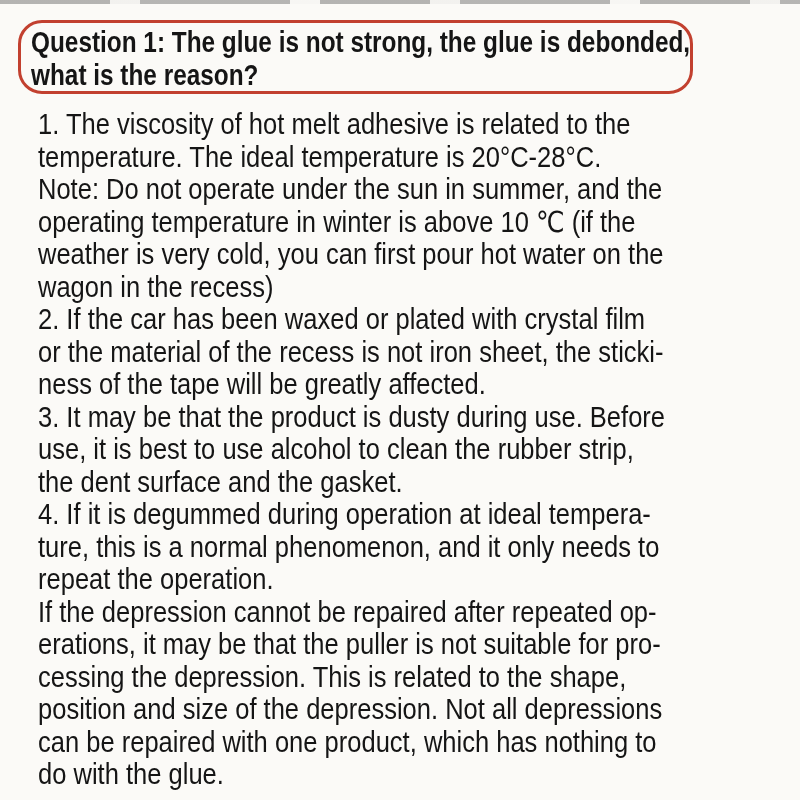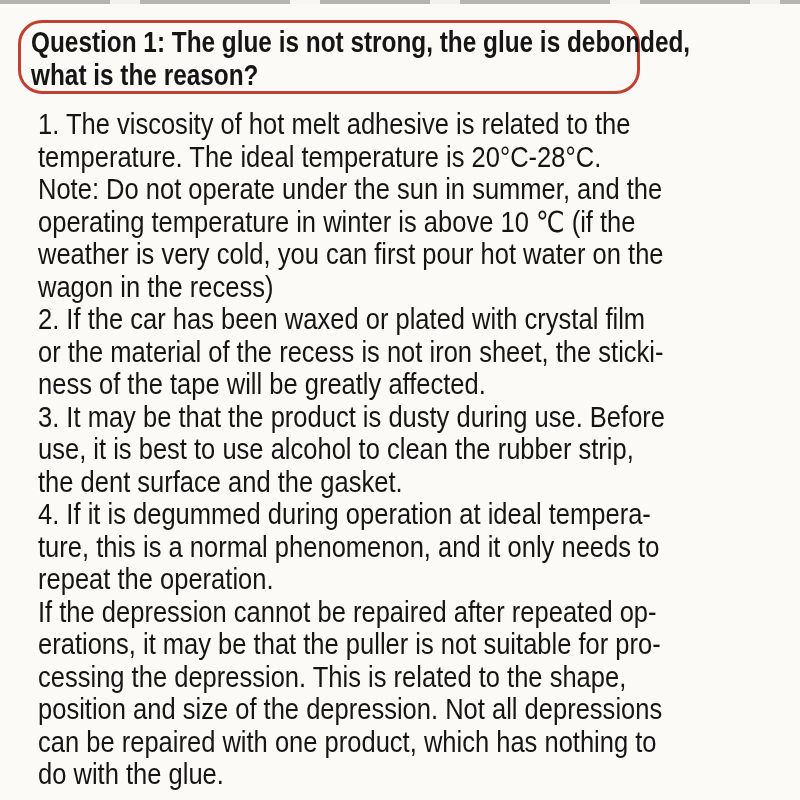--- a/index.html
+++ b/index.html
@@ -26,21 +26,21 @@
     background: repeating-linear-gradient(90deg,
       rgba(75,75,75,0.50) 0px 110px,
       rgba(190,190,190,0.18) 110px 140px,
       rgba(60,60,60,0.45) 140px 290px,
       rgba(210,210,210,0.12) 290px 320px);
     opacity: 0.8;
   }
   .question-box {
     position: absolute;
     left: 18px; top: 20px;
-    width: 622px; height: 74px;
+    width: 675px; height: 74px;
     border: 3px solid var(--accent-red);
     border-radius: 24px;
     padding: 3px 0 0 10px;
     background: transparent;
   }
   .question-text {
     font-weight: 700;
     font-size: 29px;
     line-height: 33px;
     letter-spacing: 0;

